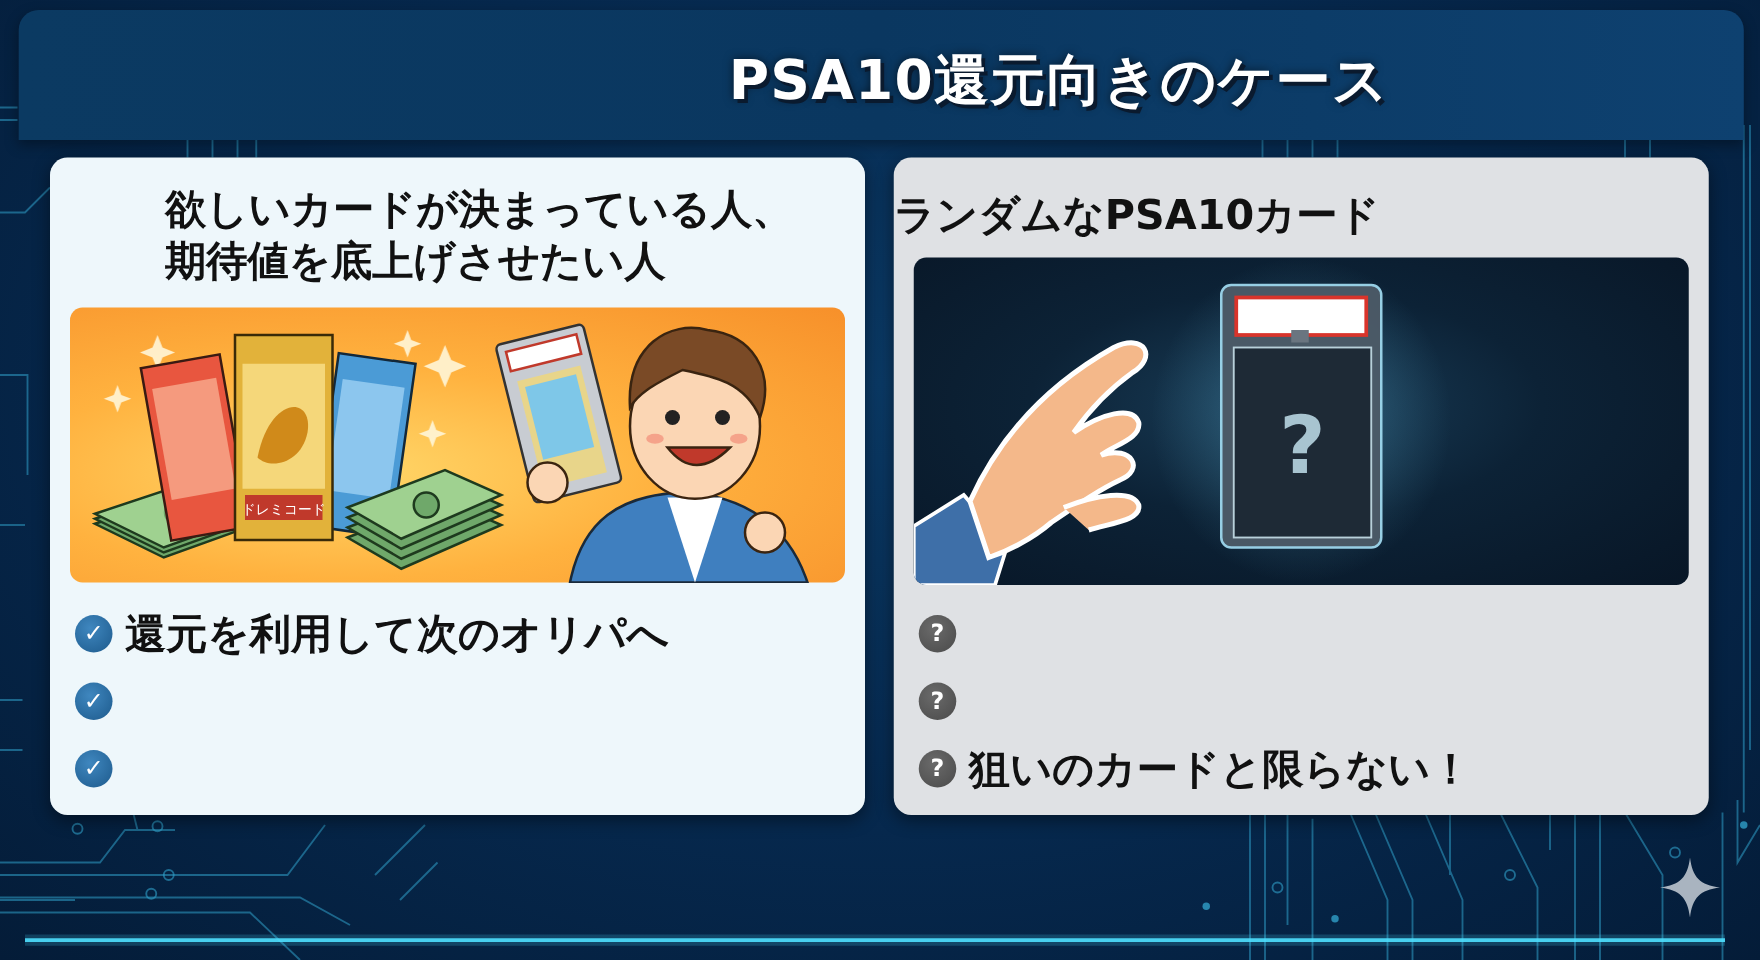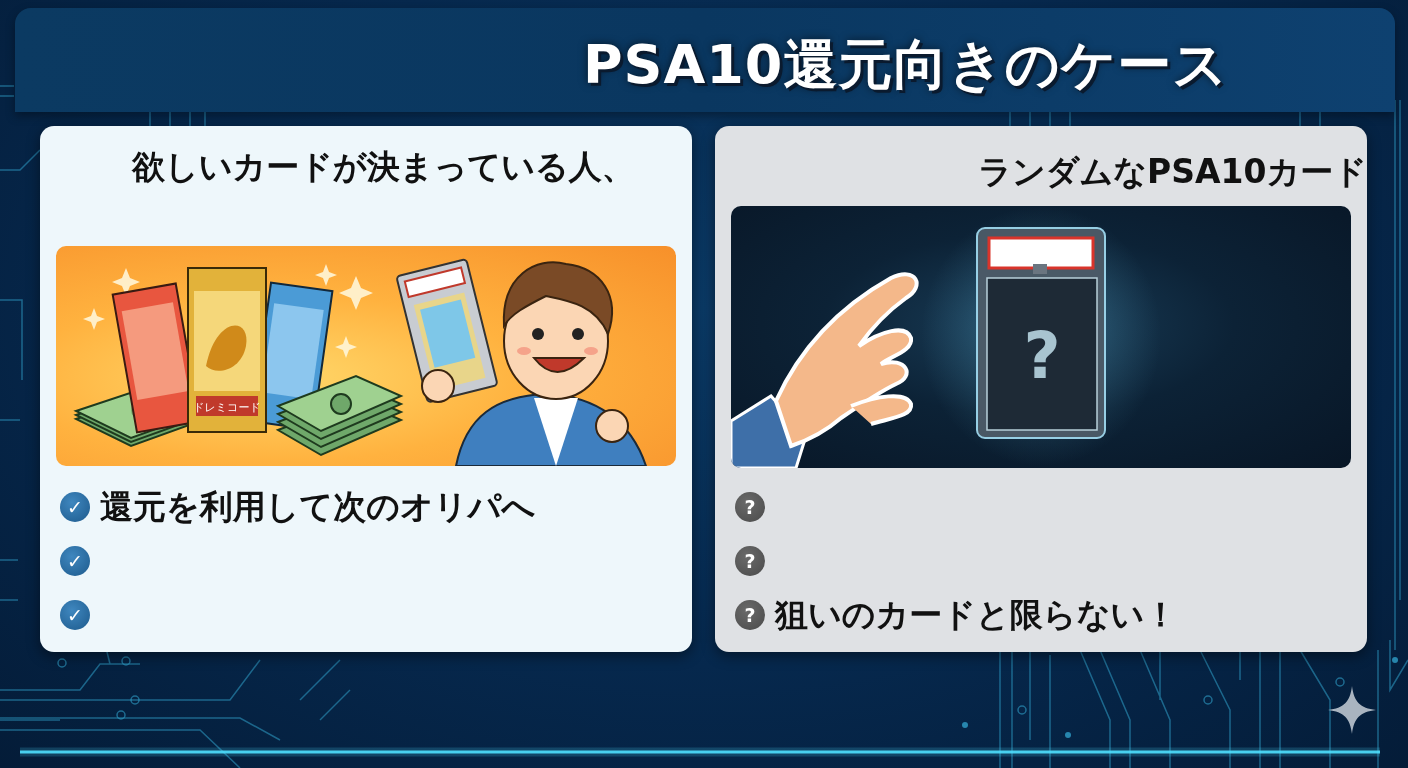--- a/index.html
+++ b/index.html
@@ -11,35 +11,35 @@
   }
   .circuit { position: absolute; inset: 0; pointer-events: none; }
   .title-bar {
     position: absolute; left: 15px; top: 8px; width: 1380px; height: 104px;
     background: linear-gradient(90deg, #0b3a62 0%, #0a3760 50%, #0e4170 100%);
     border-radius: 16px 16px 0 0;
     box-shadow: 0 4px 10px rgba(0,0,0,0.35);
   }
   .title {
     position: absolute; left: 583px; top: 30px; width: 680px; height: 70px;
-    color: #ffffff; font-size: 54px; font-weight: bold; letter-spacing: 1px;
+    color: #ffffff; font-size: 44px; font-weight: bold; letter-spacing: 1px;
     line-height: 70px; white-space: nowrap;
     text-shadow: 3px 3px 0 #0a1a2e, 0 0 8px rgba(0,0,0,0.6);
   }
   .panel {
     position: absolute; top: 126px; height: 526px; border-radius: 14px;
     box-shadow: 0 4px 14px rgba(0,0,0,0.45);
   }
   .panel-left { left: 40px; width: 652px; background: #eef7fb; }
   .panel-right { left: 715px; width: 652px; background: #dfe1e4; }
   .panel-heading {
     position: absolute; font-weight: bold; color: #111; white-space: nowrap;
   }
   .left-heading { left: 92px; top: 20px; font-size: 33px; line-height: 42px; }
-  .right-heading { left: 0; width: 652px; top: 25px; font-size: 33px; line-height: 42px; text-align: right; }
+  .right-heading { left: 0; width: 652px; top: 25px; font-size: 33px; line-height: 42px; text-align: left; }
   .illus {
     position: absolute; overflow: hidden; border-radius: 10px;
   }
   .illus-left { left: 16px; top: 120px; width: 620px; height: 220px;
     background: radial-gradient(ellipse at 35% 60%, #ffd86a 0%, #ffb23f 45%, #f7902a 100%); }
   .illus-right { left: 16px; top: 80px; width: 620px; height: 262px;
     background: radial-gradient(ellipse at 48% 45%, #1a3f5a 0%, #0c2236 45%, #081626 100%); }
   .list { position: absolute; left: 20px; top: 354px; }
   .list-item {
     display: flex; align-items: center; height: 54px;
@@ -98,20 +98,21 @@
   <line x1="20" y1="752" x2="1380" y2="752" stroke="#4fe0ff" stroke-width="3" opacity="0.9"></line>
   <line x1="20" y1="752" x2="1380" y2="752" stroke="#4fe0ff" stroke-width="9" opacity="0.18"></line>
 </svg>
 
 <div class="title-bar"></div>
 <div class="title">PSA10還元向きのケース</div>
 
 <div class="panel panel-left">
   <div class="panel-heading left-heading">
     <div>欲しいカードが決まっている人、</div>
+    <div>期待値を底上げさせたい人</div>
   </div>
 
   <div class="illus illus-left">
     <svg width="620" height="220" viewBox="0 0 620 220">
       <g fill="#fff6d8" opacity="0.9">
         <path d="M70 22 l4 10 10 4 -10 4 -4 10 -4 -10 -10 -4 10 -4z"></path>
         <path d="M48 52 l3 8 8 3 -8 3 -3 8 -3 -8 -8 -3 8 -3z" transform="translate(-10,10)"></path>
         <path d="M270 18 l3 8 8 3 -8 3 -3 8 -3 -8 -8 -3 8 -3z"></path>
         <path d="M300 30 l5 12 12 5 -12 5 -5 12 -5 -12 -12 -5 12 -5z"></path>
         <path d="M290 90 l3 8 8 3 -8 3 -3 8 -3 -8 -8 -3 8 -3z"></path>

